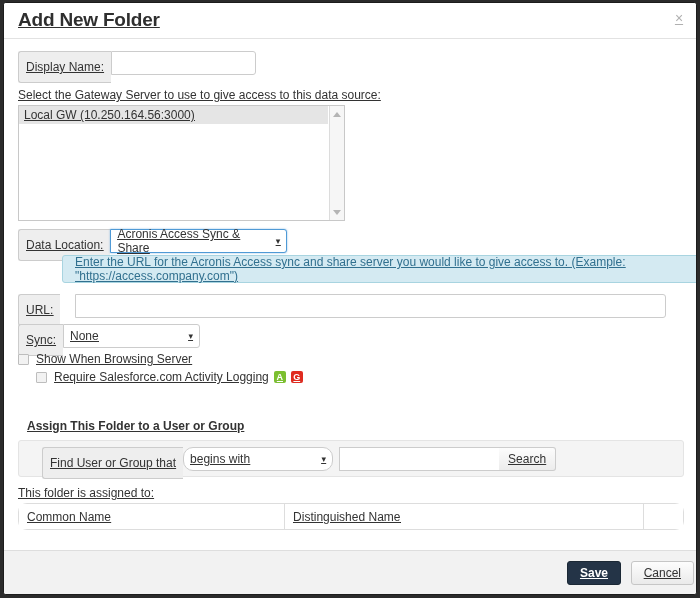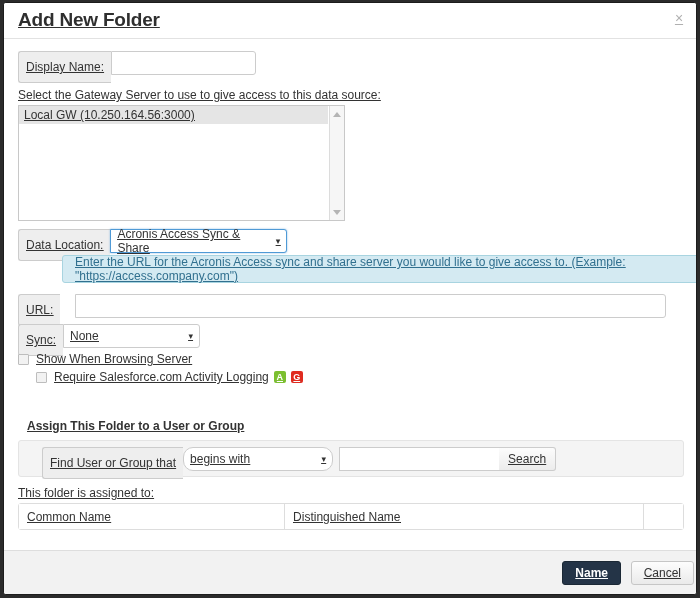--- a/index.html
+++ b/index.html
@@ -209,21 +209,21 @@
     color: #333;
     padding: 0 9px;
     font-family: "Liberation Sans", sans-serif;
     cursor: pointer;
   }
 
   
   .tbl {
     position: absolute;
     border: 1px solid #dddddd;
-    border-radius: 3px;
+    border-radius: 9px;
     border-collapse: collapse;
     background: #fff;
   }
   .tbl table { border-collapse: collapse; width: 100%; }
   .tbl th {
     font-size: 12px;
     font-weight: normal;
     color: #333;
     text-align: left;
     padding: 5px 8px;
@@ -358,17 +358,17 @@
             <th style="width:54%;">Distinguished Name</th>
             <th style="width:6%;"></th>
           </tr>
         </thead>
       </table>
     </div>
 
   </div>
 
   <div class="dlg-footer">
-    <button class="btn btn-save">Name</button>
+    <button class="btn btn-save">Save</button>
     <button class="btn btn-cancel">Cancel</button>
   </div>
 
 </div>
 
 </body></html>

